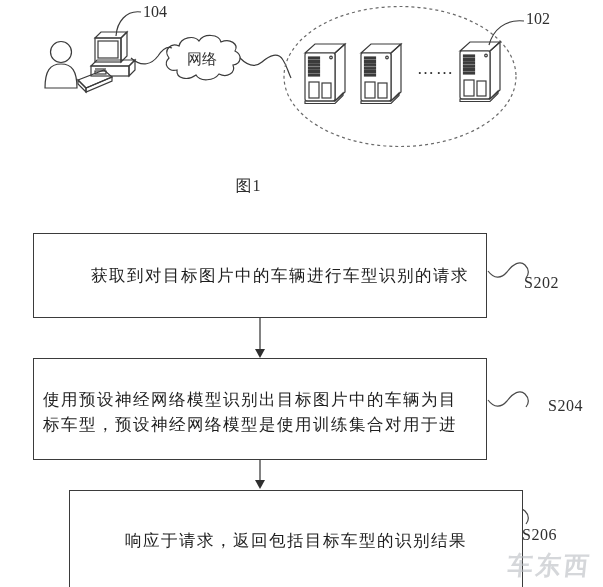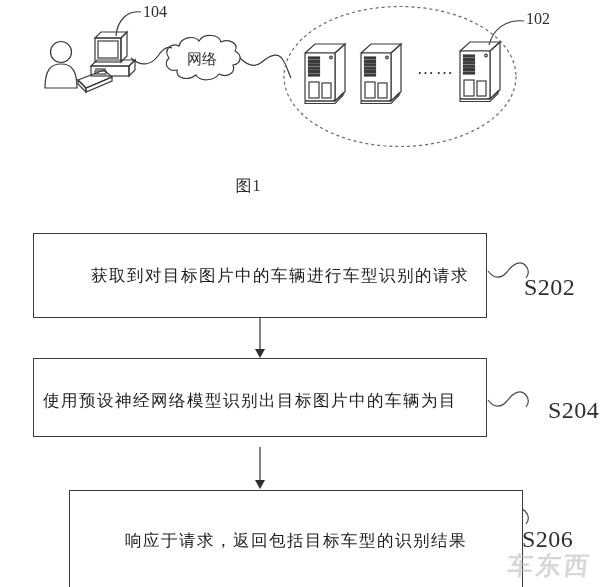--- a/index.html
+++ b/index.html
@@ -13,24 +13,24 @@
     position:absolute;left:0;top:176px;width:497px;text-align:center;
     font-size:16px;letter-spacing:1px;color:#2f2f2f;
   }
   .flow-box{
     position:absolute;left:33px;width:454px;border:1px solid #3b3b3b;background:#ffffff;
     display:flex;flex-direction:column;align-items:center;justify-content:center;
     font-size:16.5px;letter-spacing:1.5px;color:#1e1e1e;box-sizing:border-box;
   }
   .flow-box .line{white-space:nowrap;}
   #box-s202{top:233px;height:85px;padding-left:40px;}
-  #box-s204{top:358px;height:79px;align-items:flex-start;padding:6px 6px 0 9px;line-height:25px;}
+  #box-s204{top:358px;height:102px;align-items:flex-start;padding:6px 6px 0 9px;line-height:25px;}
   #box-s206{top:490px;height:102px;margin-left:36px;}
   .step-label{
-    position:absolute;font-size:24px;color:#2f2f2f;letter-spacing:0.5px;
+    position:absolute;font-size:16px;color:#2f2f2f;letter-spacing:0.5px;
     font-family:"Liberation Serif","DejaVu Serif",serif;
   }
   #label-s202{left:524px;top:274px;}
   #label-s204{left:548px;top:397px;}
   #label-s206{left:522px;top:526px;}
   .watermark{
     position:absolute;left:508px;top:549px;font-size:25px;font-weight:bold;
     letter-spacing:3px;color:rgba(185,188,193,0.6);transform:skewX(-6deg);
     font-family:"Liberation Sans","DejaVu Sans",sans-serif;white-space:nowrap;
   }
@@ -121,20 +121,21 @@
   </svg>
 
   <div class="fig-caption">图1</div>
 
   <div class="flow-box" id="box-s202">
     <span class="line">获取到对目标图片中的车辆进行车型识别的请求</span>
   </div>
 
   <div class="flow-box" id="box-s204">
     <span class="line">使用预设神经网络模型识别出目标图片中的车辆为目</span>
+    <span class="line">标车型，预设神经网络模型是使用训练集合对用于进</span>
   </div>
 
   <div class="flow-box" id="box-s206">
     <span class="line">响应于请求，返回包括目标车型的识别结果</span>
   </div>
 
   <div class="step-label" id="label-s202">S202</div>
   <div class="step-label" id="label-s204">S204</div>
   <div class="step-label" id="label-s206">S206</div>
 

